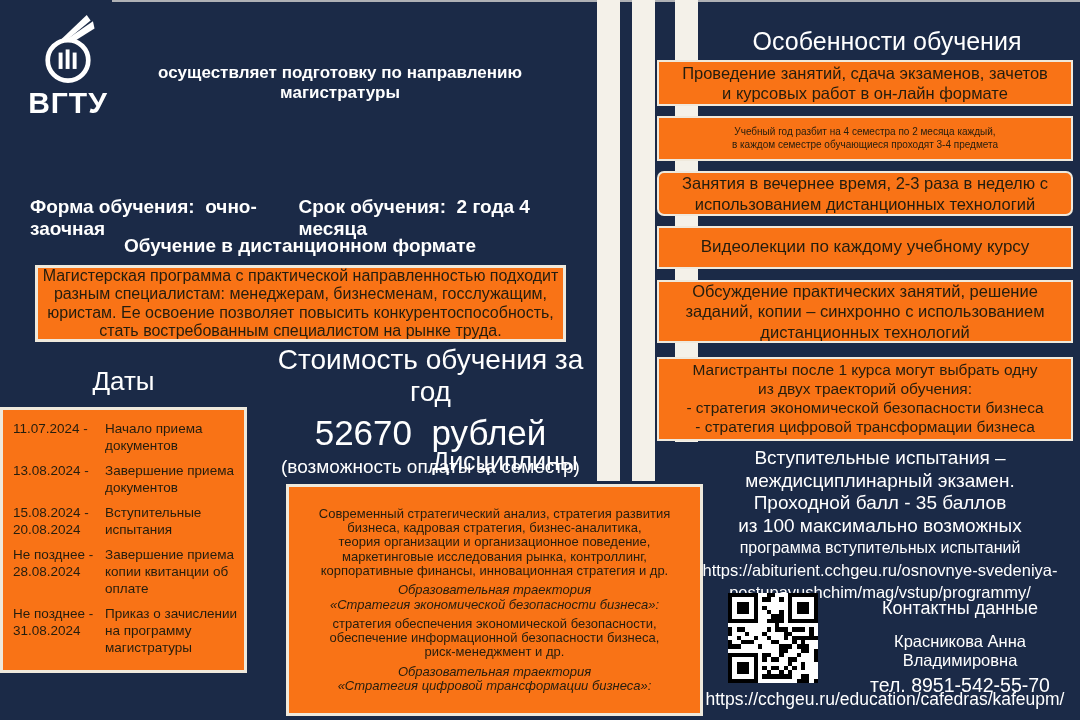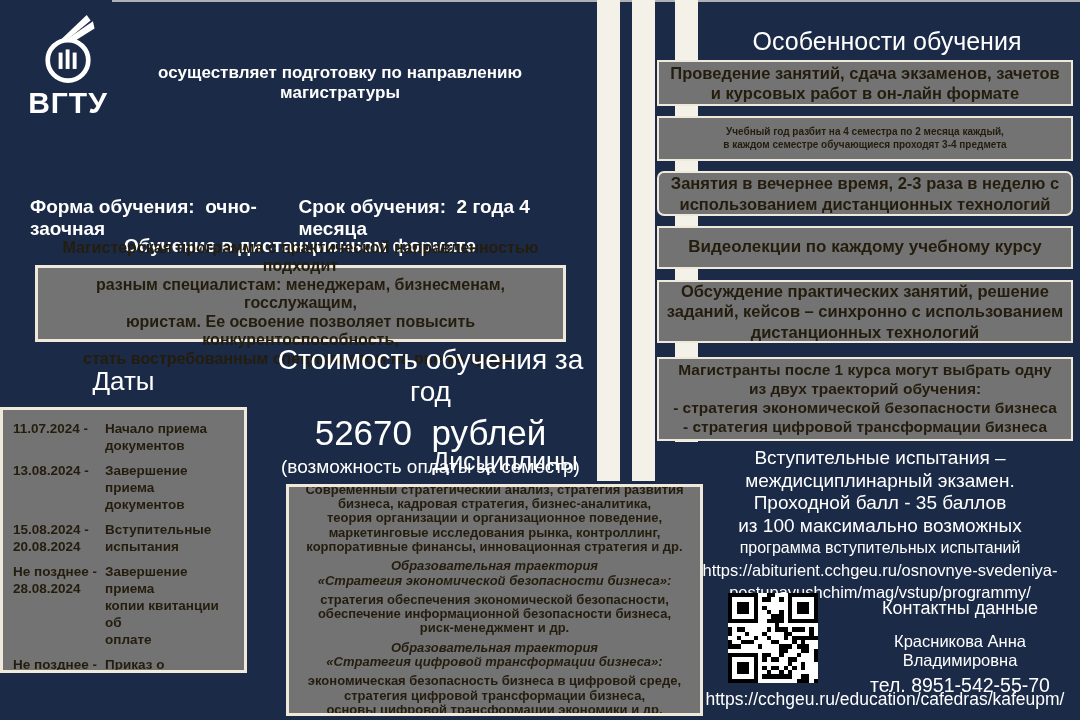--- a/index.html
+++ b/index.html
@@ -9,21 +9,21 @@
   .prewrap{white-space:pre-wrap;}
   .abs{position:absolute;box-sizing:border-box;}
   .ctr{text-align:center;}
   .topline{position:absolute;left:112px;top:0;width:968px;height:2px;background:#c9c9c9;opacity:.85;}
   
   .stripe{position:absolute;top:0;background:#f4f1e9;z-index:1;}
   .sA{left:597px;width:23px;height:481px;}
   .sB{left:632px;width:23px;height:481px;}
   .sC{left:675px;width:23px;height:442px;}
   
-  .tan{background:#737373;border:3px solid #efe9dc;color:#241d0e;font-weight:bold;z-index:2;}
+  .tan{background:#f97316;border:3px solid #efe9dc;color:#241d0e;font-weight:normal;z-index:2;}
   
   .logo{left:16px;top:12px;width:104px;height:106px;z-index:2;}
   .logotext{position:absolute;left:0;top:74px;width:104px;text-align:center;
             font-size:30px;font-weight:bold;letter-spacing:1px;}
   .title{left:112px;top:24px;width:456px;font-size:27px;font-weight:500;z-index:2;}
   .subtitle{left:112px;top:63px;width:456px;font-size:17px;font-weight:bold;z-index:2;}
   .feat-title{left:679px;top:27px;width:416px;font-size:25px;font-weight:400;z-index:2;}
   
   .progbox{left:5px;top:112px;width:567px;height:70px;display:flex;flex-direction:column;
            justify-content:center;align-items:center;}
@@ -157,34 +157,31 @@
 теория организации и организационное поведение,
 маркетинговые исследования рынка, контроллинг,
 корпоративные финансы, инновационная стратегия и др.</div>
     <div class="pre ital">Образовательная траектория
 «Стратегия экономической безопасности бизнеса»:</div>
     <div class="pre">стратегия обеспечения экономической безопасности,
 обеспечение информационной безопасности бизнеса,
 риск-менеджмент и др.</div>
     <div class="pre ital">Образовательная траектория
 «Стратегия цифровой трансформации бизнеса»:</div>
-    <div class="pre">экономическая безопасность бизнеса в цифровой среде,
-стратегия цифровой трансформации бизнеса,
-основы цифровой трансформации экономики и др.</div>
   </div>
 
   <div class="abs tan featbox ctr pre fb1">Проведение занятий, сдача экзаменов, зачетов
 и курсовых работ в он-лайн формате</div>
   <div class="abs tan featbox ctr pre fb2">Учебный год разбит на 4 семестра по 2 месяца каждый,
 в каждом семестре обучающиеся проходят 3-4 предмета</div>
   <div class="abs tan featbox ctr pre fb3">Занятия в вечернее время, 2-3 раза в неделю с
 использованием дистанционных технологий</div>
   <div class="abs tan featbox ctr pre fb4">Видеолекции по каждому учебному курсу</div>
   <div class="abs tan featbox ctr pre fb5">Обсуждение практических занятий, решение
-заданий, кейсов – синхронно с использованием
+заданий, копии – синхронно с использованием
 дистанционных технологий</div>
   <div class="abs tan featbox ctr pre fb6">Магистранты после 1 курса могут выбрать одну
 из двух траекторий обучения:
 - стратегия экономической безопасности бизнеса
 - стратегия цифровой трансформации бизнеса</div>
 
   <div class="abs admission ctr">
     <div class="adm-main pre">Вступительные испытания –
 междисциплинарный экзамен.
 Проходной балл - 35 баллов

